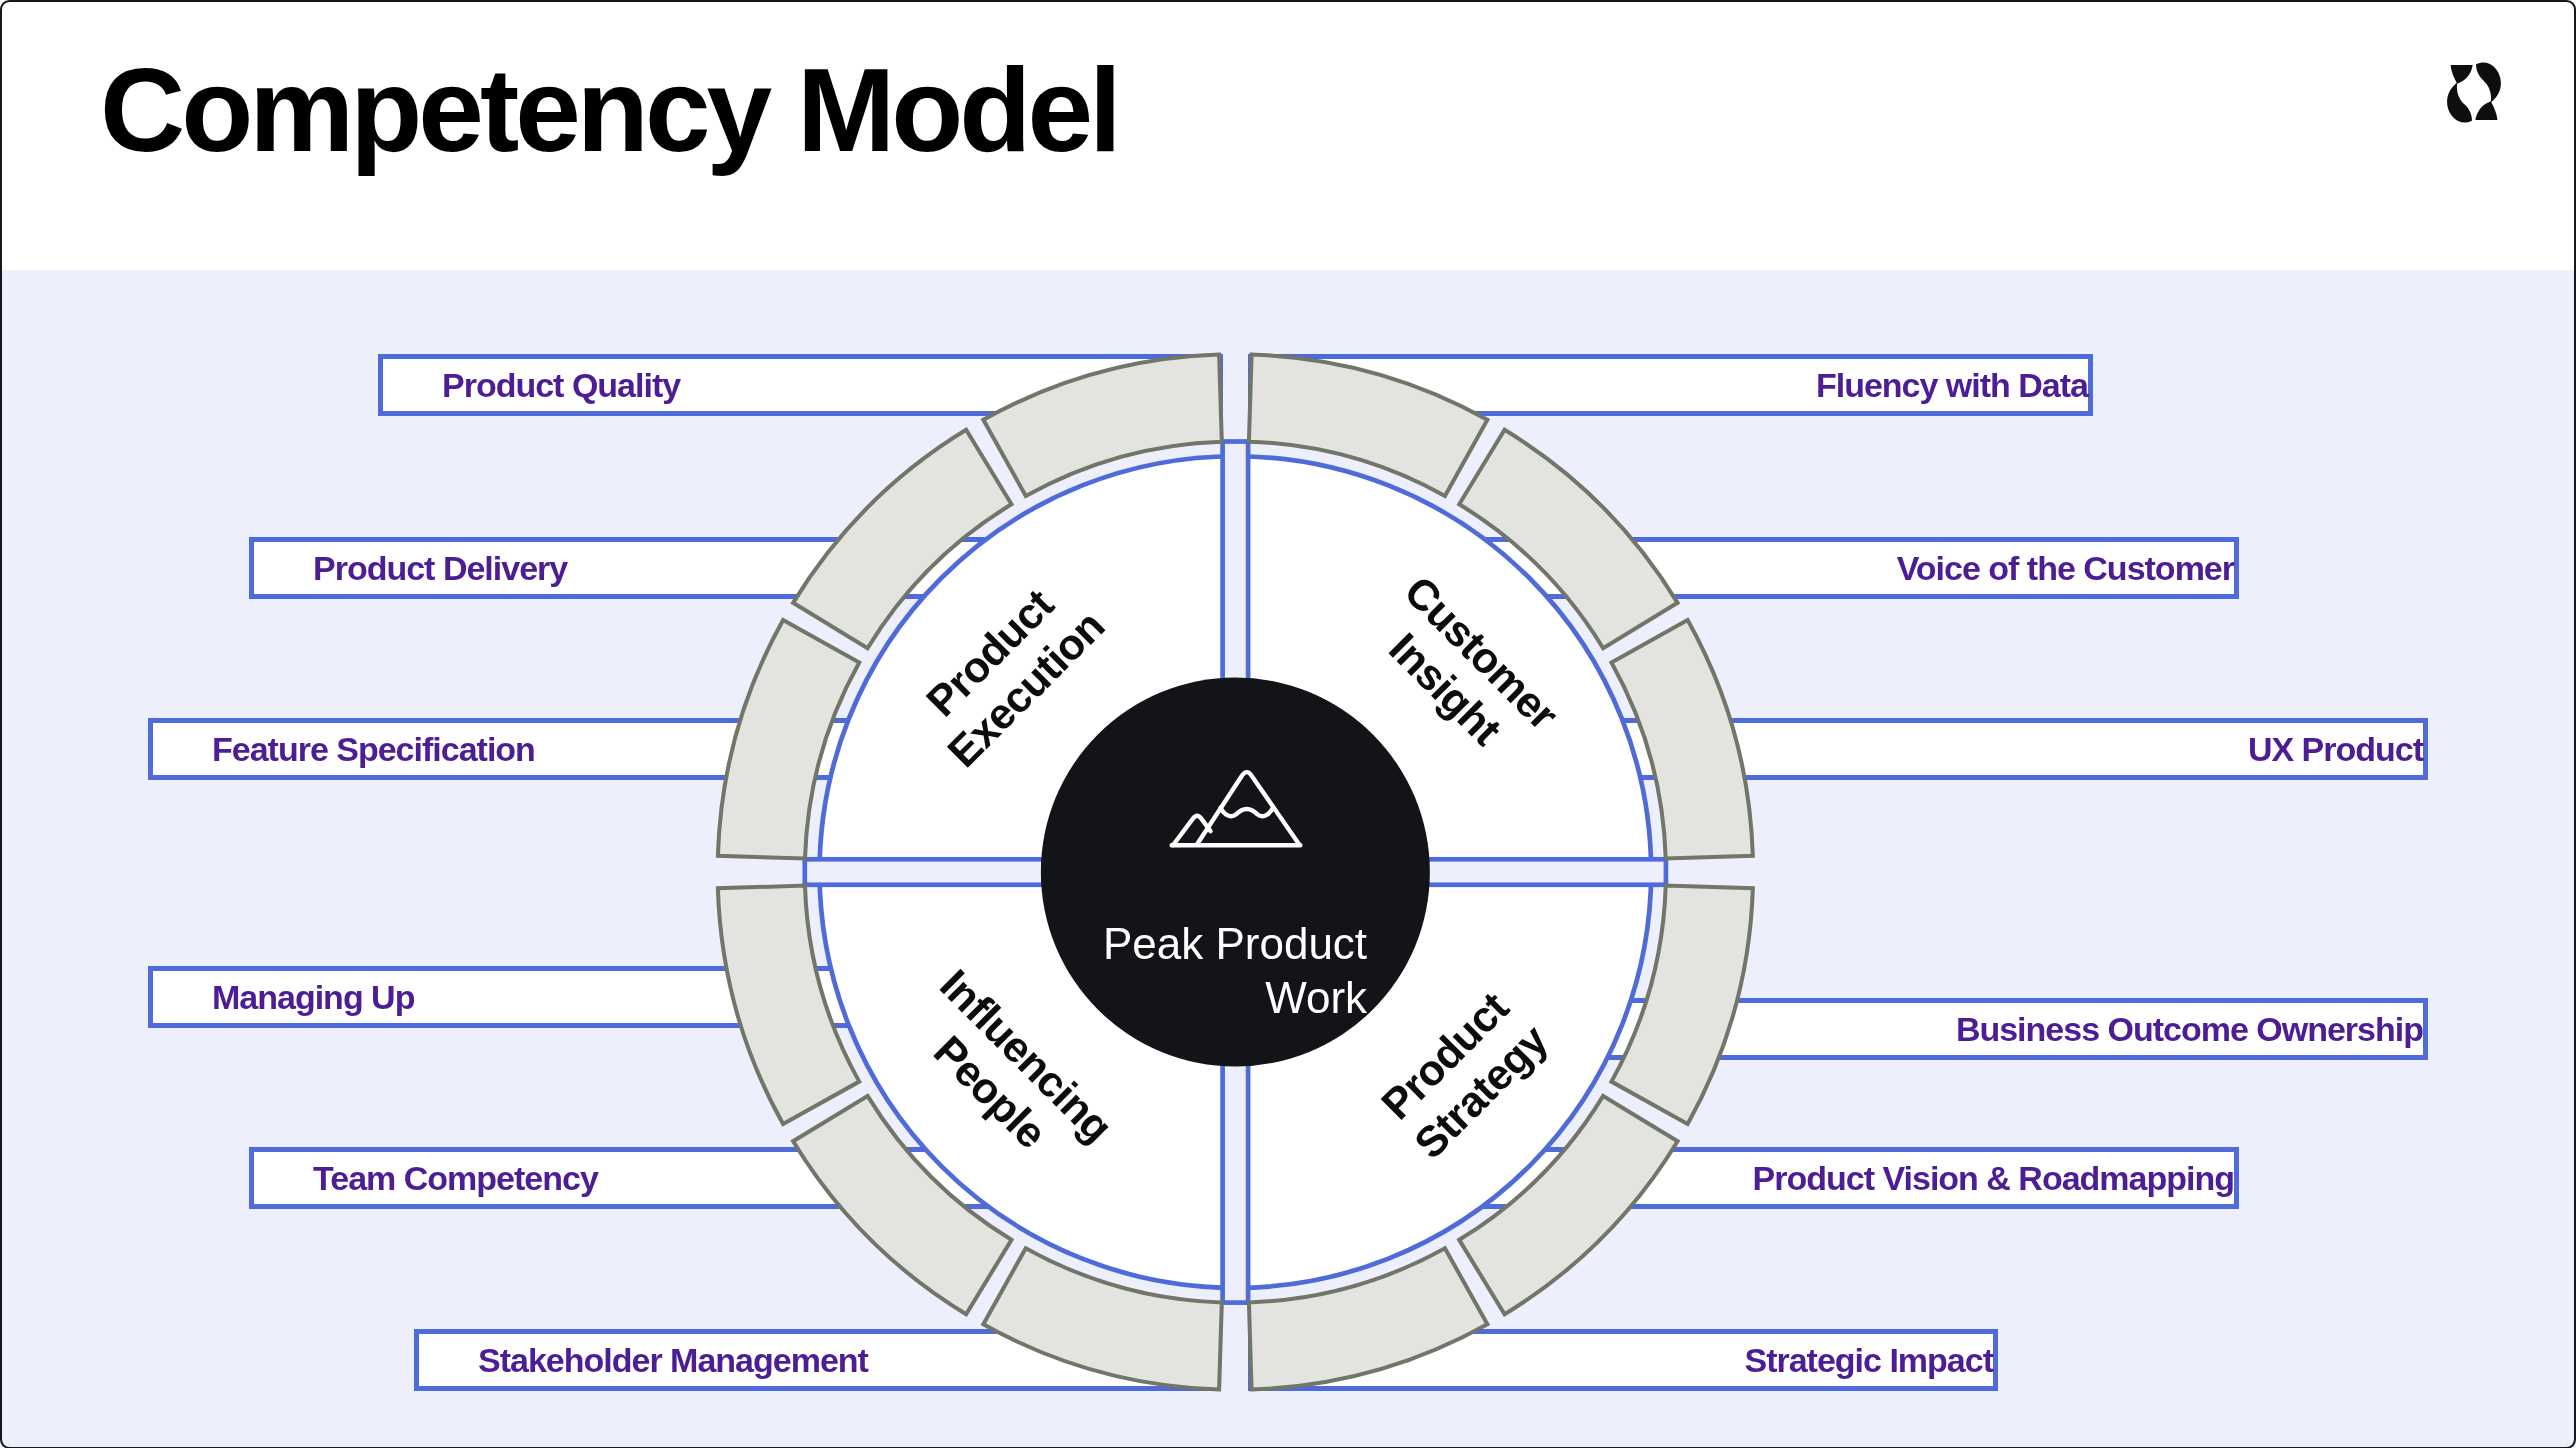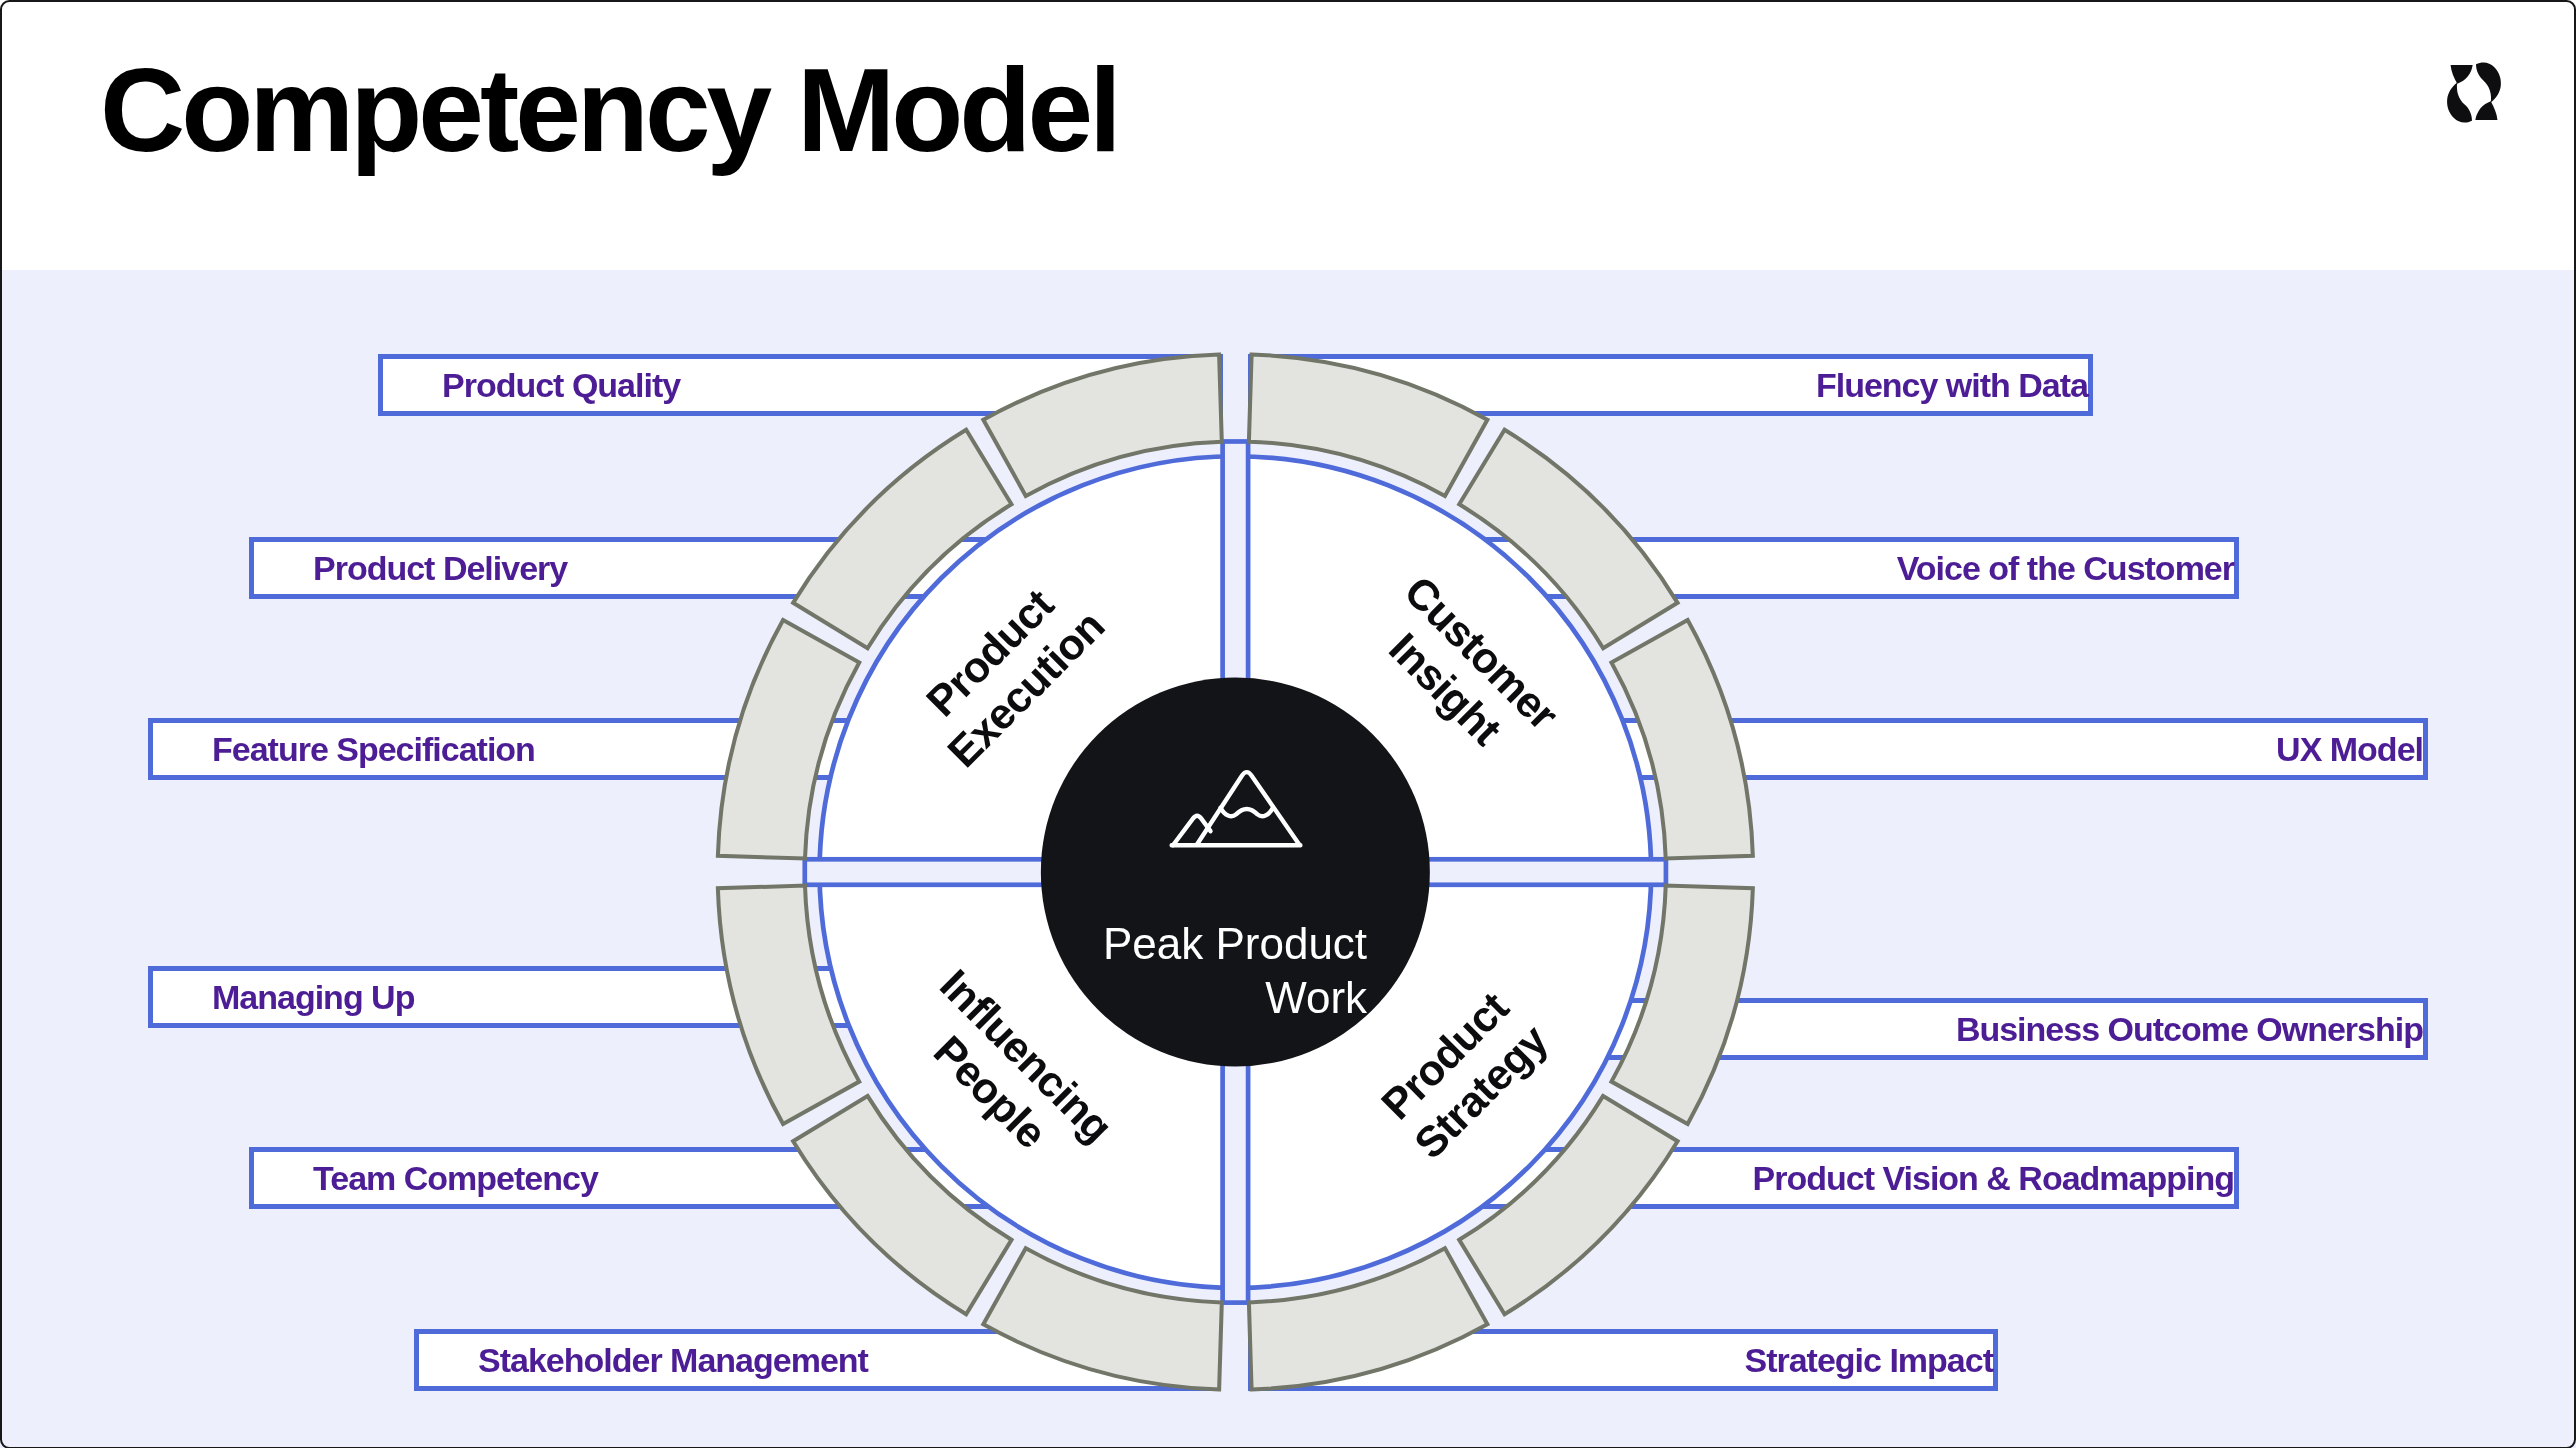--- a/index.html
+++ b/index.html
@@ -94,21 +94,21 @@
     <span>Stakeholder Management</span>
   </div>
 
 <div class="band right b-r1">
     <span>Fluency with Data</span>
   </div>
 <div class="band right b-r2">
     <span>Voice of the Customer</span>
   </div>
 <div class="band right b-r3">
-    <span>UX Model</span>
+    <span>UX Product</span>
   </div>
 <div class="band right b-r4">
     <span>Business Outcome Ownership</span>
   </div>
 <div class="band right b-r5">
     <span>Product Vision &amp; Roadmapping</span>
   </div>
 <div class="band right b-r6">
     <span>Strategic Impact</span>
   </div>

